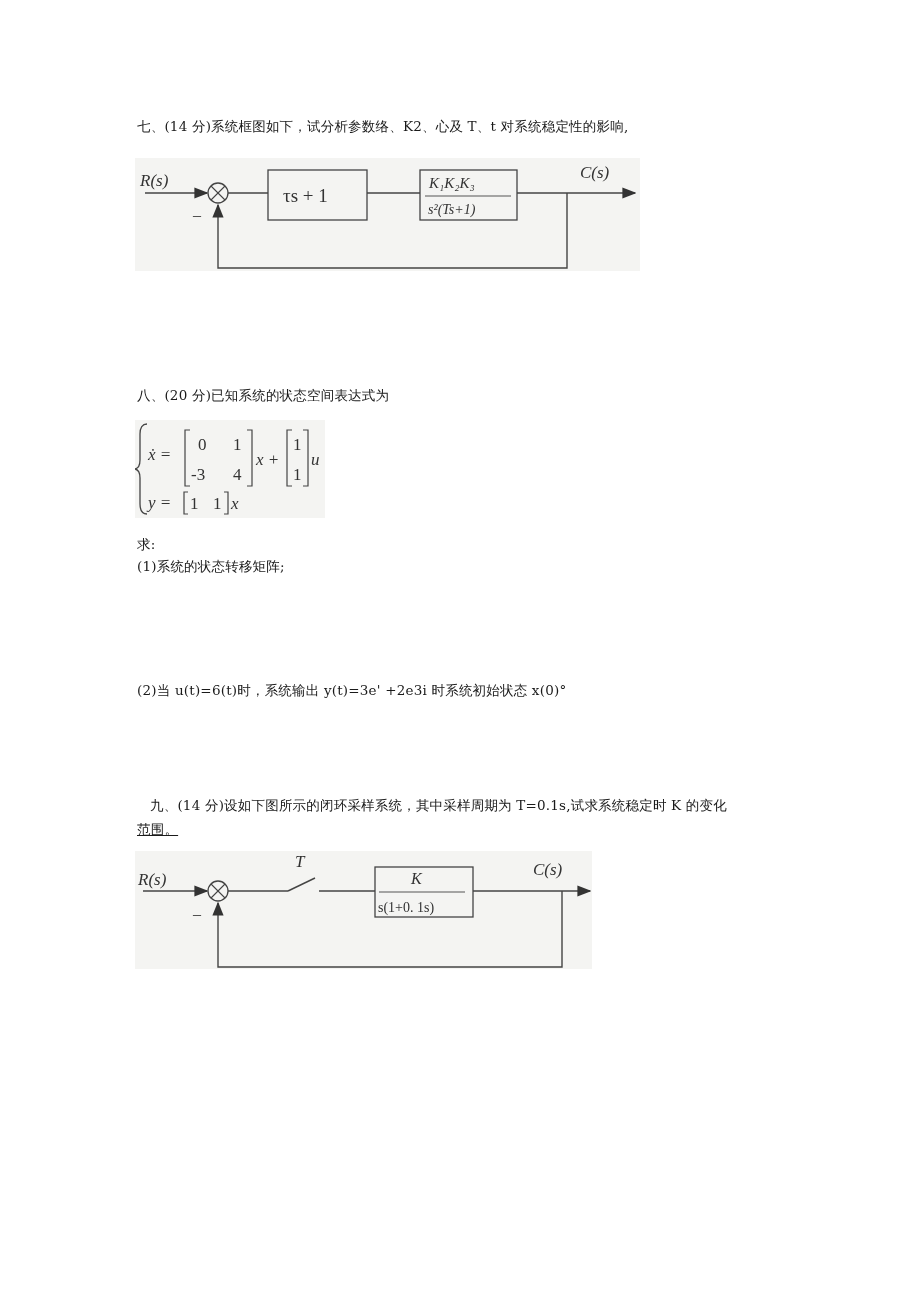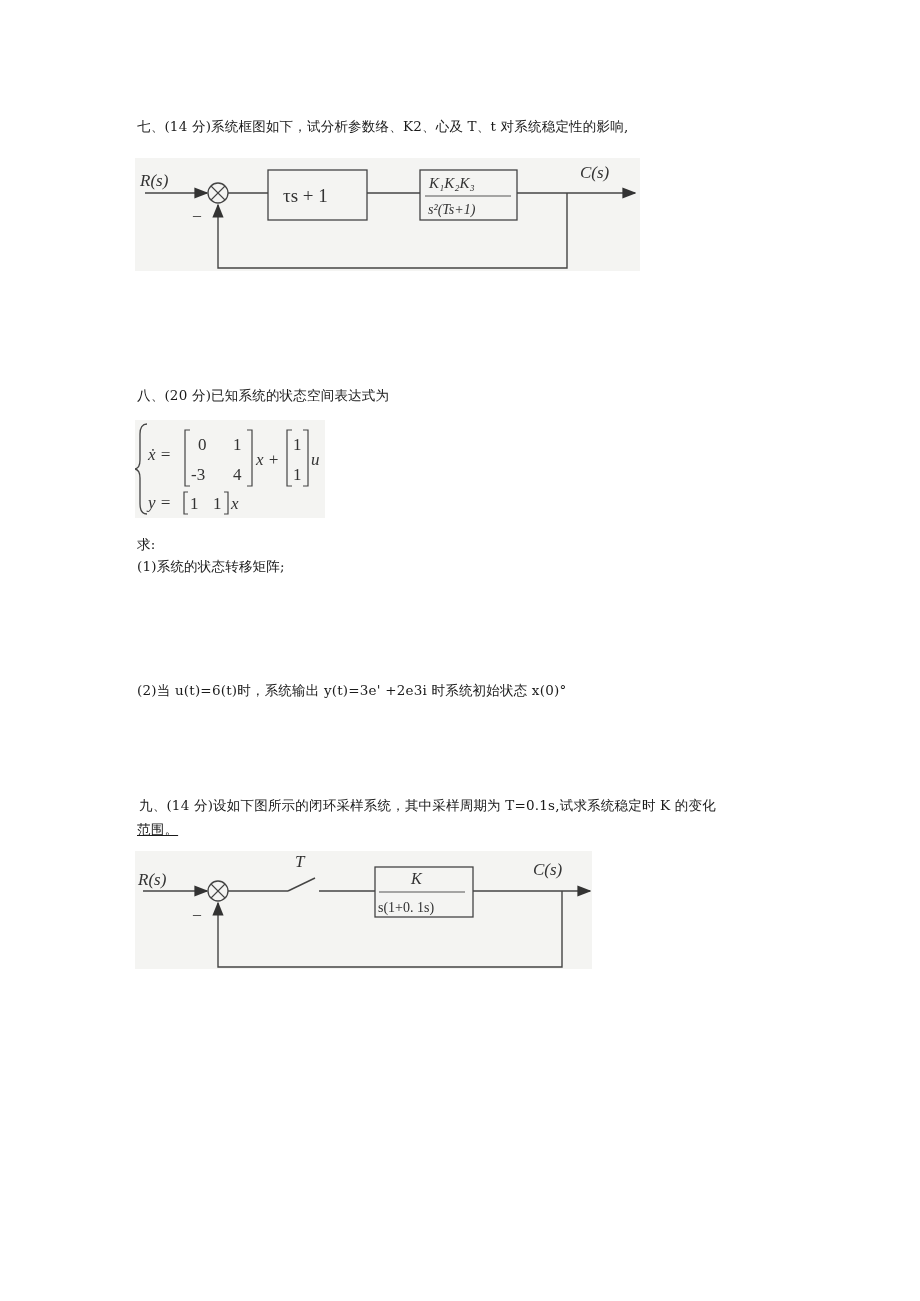--- a/index.html
+++ b/index.html
@@ -77,21 +77,21 @@
     <text x="55" y="89" font-size="17" fill="#333">1</text>
     <text x="78" y="89" font-size="17" fill="#333">1</text>
     <text x="96" y="89" font-size="17" font-style="italic" fill="#333">x</text>
   </svg>
 </div>
 
 <div class="txt" style="left:137px; top:535px;">求:</div>
 <div class="txt" style="left:137px; top:557px;text-align:right;">(1)系统的状态转移矩阵;</div>
 <div class="txt" style="left:137px; top:681px;">(2)当 u(t)=6(t)时，系统输出 y(t)=3e' +2e3i 时系统初始状态 x(0)°</div>
 
-<div class="txt" style="left:139px; top:796px;">九、(14 分)设如下图所示的闭环采样系统，其中采样周期为 T=0.1s,试求系统稳定时 K 的变化</div>
+<div class="txt" style="left:150px; top:796px;">九、(14 分)设如下图所示的闭环采样系统，其中采样周期为 T=0.1s,试求系统稳定时 K 的变化</div>
 <div class="txt" style="left:137px; top:820px;text-decoration:underline;">范围。</div>
 
 <div class="fig" style="left:135px; top:851px; width:457px; height:118px;">
   <svg width="457" height="118" viewBox="0 0 457 118">
     <defs>
       <marker id="ar2" markerWidth="10" markerHeight="8" refX="9" refY="4" orient="auto">
         <path d="M0,0 L10,4 L0,8 Z" fill="#333"></path>
       </marker>
     </defs>
     <text x="3" y="34" font-size="17" font-style="italic" fill="#333">R(s)</text>

